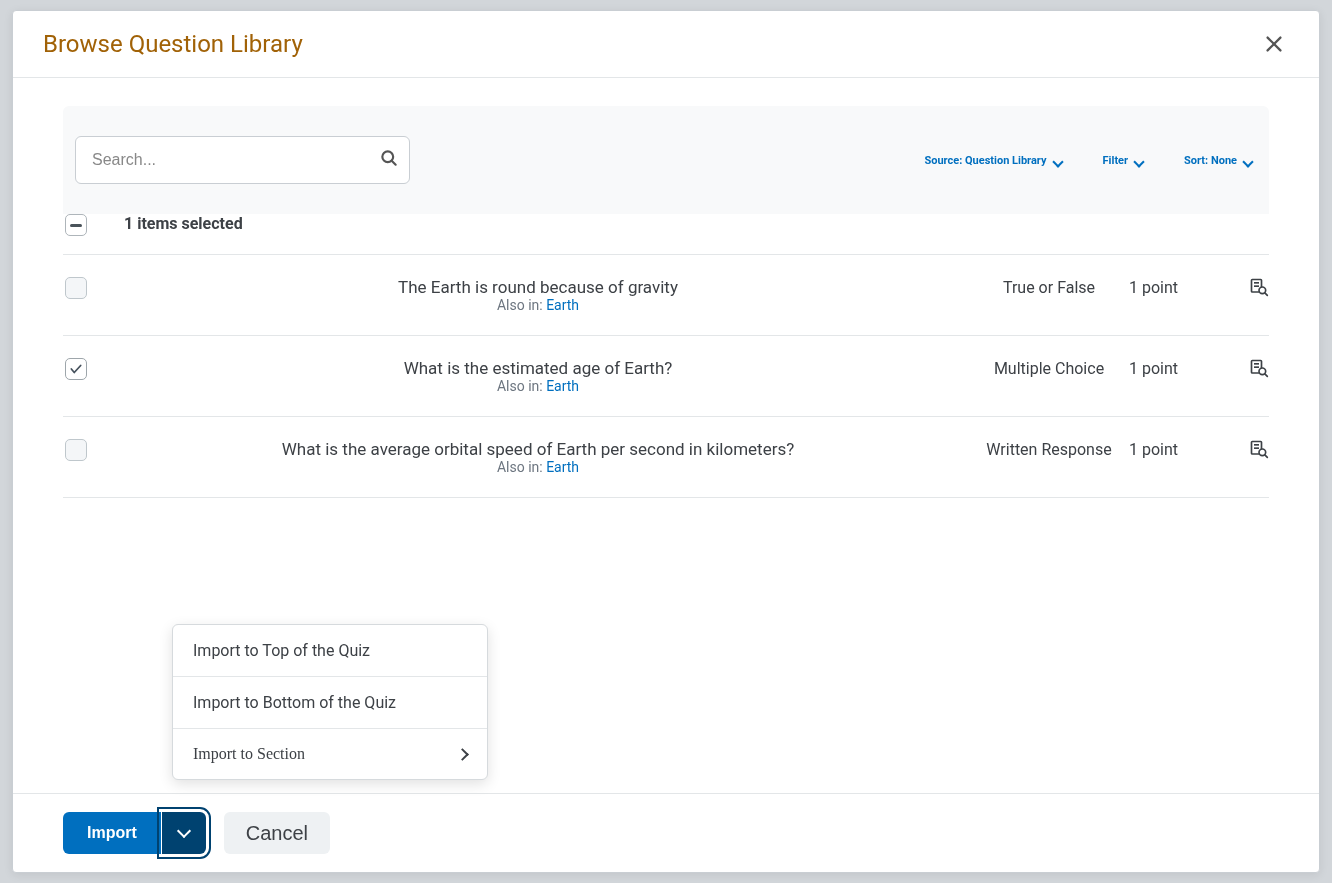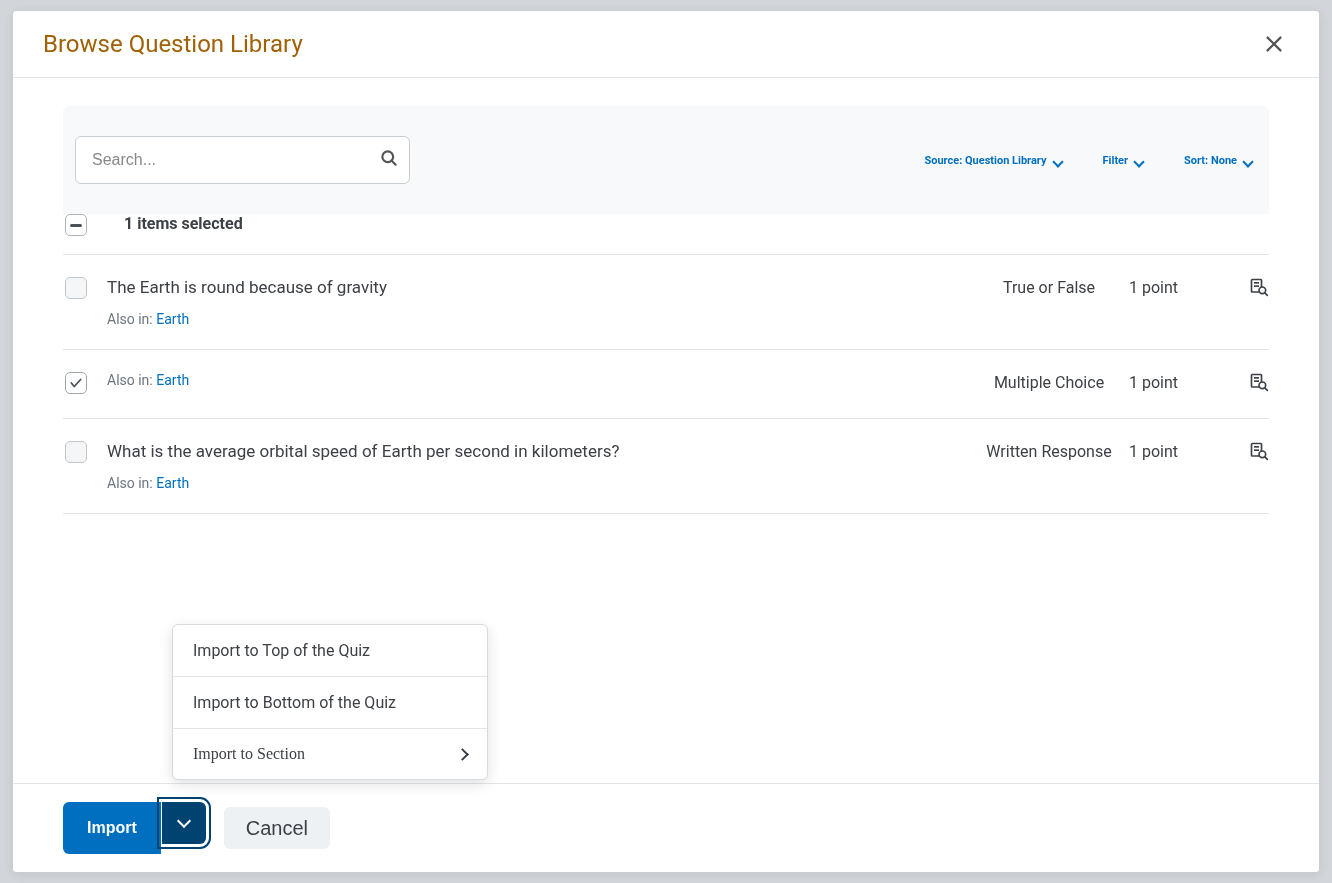--- a/index.html
+++ b/index.html
@@ -140,42 +140,42 @@
   .checkbox.checked svg { display:block; color:#46525d; }
   .checkbox.indeterminate {
     background:#fff;
     border-color:#aeb5ba;
   }
   .checkbox.indeterminate::after{
     content:'';
     width:12px; height:3px; border-radius:2px;
     background:#4a535a;
   }
-  .q-main { flex:1; display:flex; flex-direction:column; gap:14px; }
+  .q-main { flex:1; display:flex; flex-direction:column; gap:0;text-align:center; }
   .q-title { font-size:17px; color:#3d4146; }
   .q-sub { font-size:14px; }
   .q-sub-label { color:#6d7680; }
   .q-sub-link { color:#006fbf; }
   .q-type { width: 160px; color:#3d4146; font-size:16px; text-align:center; padding-top:1px;}
   .q-points { width: 100px; color:#3d4146; font-size:16px; text-align:left; padding-top:1px;}
   .q-preview { width: 40px; color:#3d4146; text-align:right; padding-top:0; cursor:pointer;}
   .footer {
     border-top: 1px solid #e3e6e8;
     padding: 18px 50px;
     display:flex;
     gap: 18px;
     align-items:center;
   }
   .import-group { display:flex; }
   .btn-import {
     background:#006fbf;
     color:#fff;
     border:none;
     border-radius:6px 0 0 6px;
-    height:52px;
+    height:42px;
     padding:0 24px;
     font-size:16px;
     font-weight:700;
     cursor:pointer;
   }
   .btn-import-caret {
     background:#004270;
     color:#fff;
     border:none;
     border-radius:0 6px 6px 0;
@@ -309,20 +309,21 @@
   </div>
         <div class="list-item">
     <div class="check-col">
       <span class="checkbox checked">
         <svg width="14" height="14" viewBox="0 0 24 24" fill="none" stroke="currentColor" stroke-width="3" stroke-linecap="round" stroke-linejoin="round">
                 <polyline points="4 12 9 18 20 6"></polyline>
               </svg>
       </span>
     </div>
     <div class="q-main">
+      <div class="q-title">What is the estimated age of Earth?</div>
       <div class="q-sub">
         <span class="q-sub-label">Also in: </span><span class="q-sub-link">Earth</span>
       </div>
     </div>
     <div class="q-type">Multiple Choice</div>
     <div class="q-points">1 point</div>
     <div class="q-preview">
       <svg width="20" height="20" viewBox="0 0 24 24" fill="currentColor">
               <rect x="3" y="3" width="12" height="15" rx="1" fill="none" stroke="currentColor" stroke-width="2"></rect>
               <line x1="6" y1="7" x2="12" y2="7" stroke="currentColor" stroke-width="2"></line>

